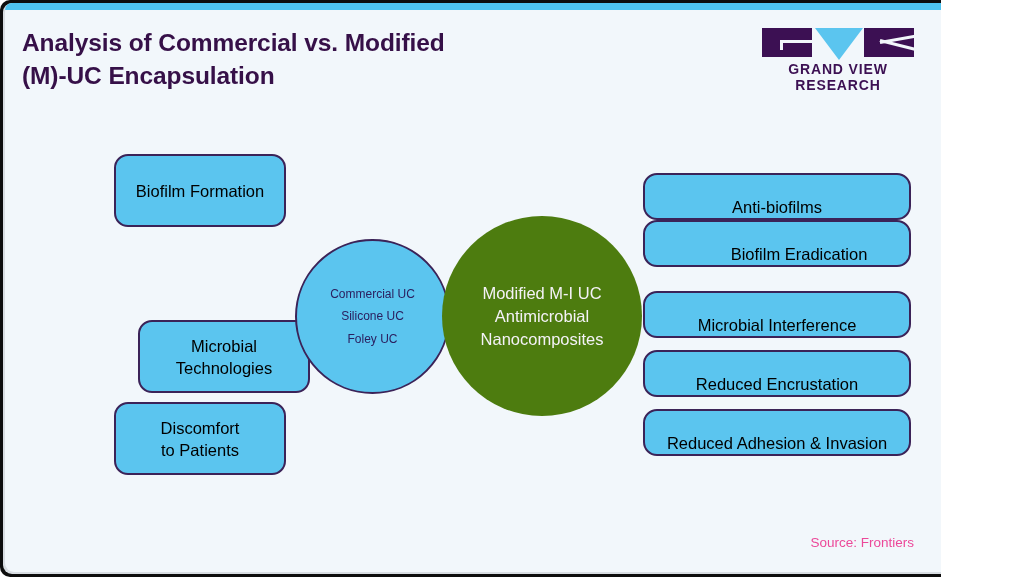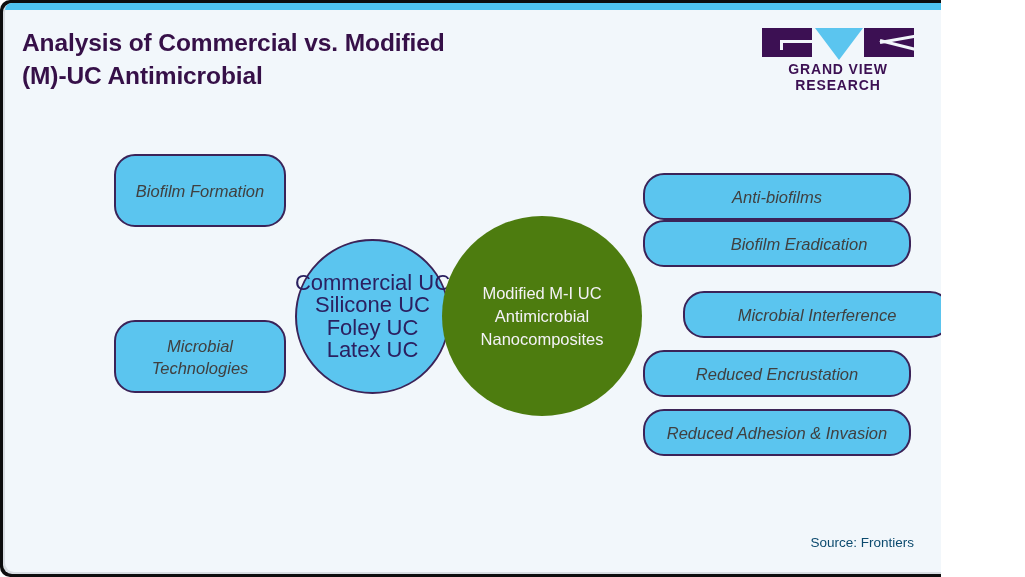--- a/index.html
+++ b/index.html
@@ -146,50 +146,50 @@
     font-size: 14px;
     font-weight: bold;
     letter-spacing: 0.85px;
   }
 
   
   .pill {
     position: absolute;
     background: #5bc5ef;
     border: 2px solid #3b2358;
-    border-radius: 21px;
+    border-radius: 14px;
     box-sizing: border-box;
-    color: #404040;
+    color: #000000;
     display: flex;
     align-items: center;
     justify-content: center;
     text-align: center;
     line-height: 22px;
-    font-style: italic;
   }
   .pill-left {
     left: 114px;
     width: 172px;
     height: 73px;
     font-size: 16.5px;
   }
   .pill-right {
     left: 643px;
     width: 268px;
     height: 47px;
     font-size: 16.5px;
+    align-items: flex-end;
   }
   #pill-l0 { top: 154px; }
   #pill-l1 { top: 237px; }
-  #pill-l2 { top: 320px; }
+  #pill-l2 { top: 320px; margin-left: 24px; }
   #pill-l3 { top: 402px; }
 
   #pill-r0 { top: 173px; }
   #pill-r1 { top: 220px; padding-left: 44px; }
-  #pill-r2 { top: 291px; margin-left: 40px; }
+  #pill-r2 { top: 291px; }
   #pill-r3 { top: 350px; }
   #pill-r4 { top: 409px; }
 
   
   .circle {
     position: absolute;
     border-radius: 50%;
     display: flex;
     align-items: center;
     justify-content: center;
@@ -197,21 +197,21 @@
     box-sizing: border-box;
   }
   #circle-commercial {
     left: 295px;
     top: 239px;
     width: 155px;
     height: 155px;
     background: #5bc5ef;
     border: 2px solid #3b2358;
     color: #2b2060;
-    font-size: 22px;
+    font-size: 12px;
     line-height: 22.5px;
     z-index: 2;
   }
   #circle-modified {
     left: 442px;
     top: 216px;
     width: 200px;
     height: 200px;
     background: #4d7c0f;
     color: #f4f2f7;
@@ -220,36 +220,36 @@
     z-index: 3;
   }
   .circle .txt { display: block; }
   .circle .txt .line { display: block; white-space: nowrap; }
 
   
   #source {
     position: absolute;
     right: 27px;
     bottom: 27px;
-    color: #0c4a6e;
+    color: #ec4899;
     font-size: 13.5px;
   }
 </style>
 </head>
 <body>
 
 <div id="screen">
   <div id="frame"></div>
   <div id="card-shadow"></div>
   <div id="card"></div>
   <div id="accent-bar"></div>
 
   <div id="title">
     <span class="line">Analysis of Commercial vs. Modified</span>
-    <span class="line">(M)-UC Antimicrobial</span>
+    <span class="line">(M)-UC Encapsulation</span>
   </div>
 
   <div id="logo">
     <div id="logo-marks">
       <div class="logo-block" id="logo-g">
         <div class="logo-g-slot"></div>
         <div class="logo-g-stem"></div>
       </div>
       <div id="logo-v"></div>
       <div class="logo-block" id="logo-r">
@@ -262,20 +262,26 @@
 
   <div class="pill pill-left" id="pill-l0">
     <span>Biofilm Formation</span>
   </div>
   <div class="pill pill-left" id="pill-l2">
     <span>
       <span style="display:block">Microbial</span>
       <span style="display:block">Technologies</span>
     </span>
   </div>
+  <div class="pill pill-left" id="pill-l3">
+    <span>
+      <span style="display:block">Discomfort</span>
+      <span style="display:block">to Patients</span>
+    </span>
+  </div>
 
   <div class="pill pill-right" id="pill-r0">
     <span>Anti-biofilms</span>
   </div>
   <div class="pill pill-right" id="pill-r1">
     <span>Biofilm Eradication</span>
   </div>
   <div class="pill pill-right" id="pill-r2">
     <span>Microbial Interference</span>
   </div>
@@ -284,21 +290,20 @@
   </div>
   <div class="pill pill-right" id="pill-r4">
     <span>Reduced Adhesion &amp; Invasion</span>
   </div>
 
   <div class="circle" id="circle-commercial">
     <span class="txt">
       <span class="line">Commercial UC</span>
       <span class="line">Silicone UC</span>
       <span class="line">Foley UC</span>
-      <span class="line">Latex UC</span>
     </span>
   </div>
 
   <div class="circle" id="circle-modified">
     <span class="txt">
       <span class="line">Modified M-I UC</span>
       <span class="line">Antimicrobial</span>
       <span class="line">Nanocomposites</span>
     </span>
   </div>

